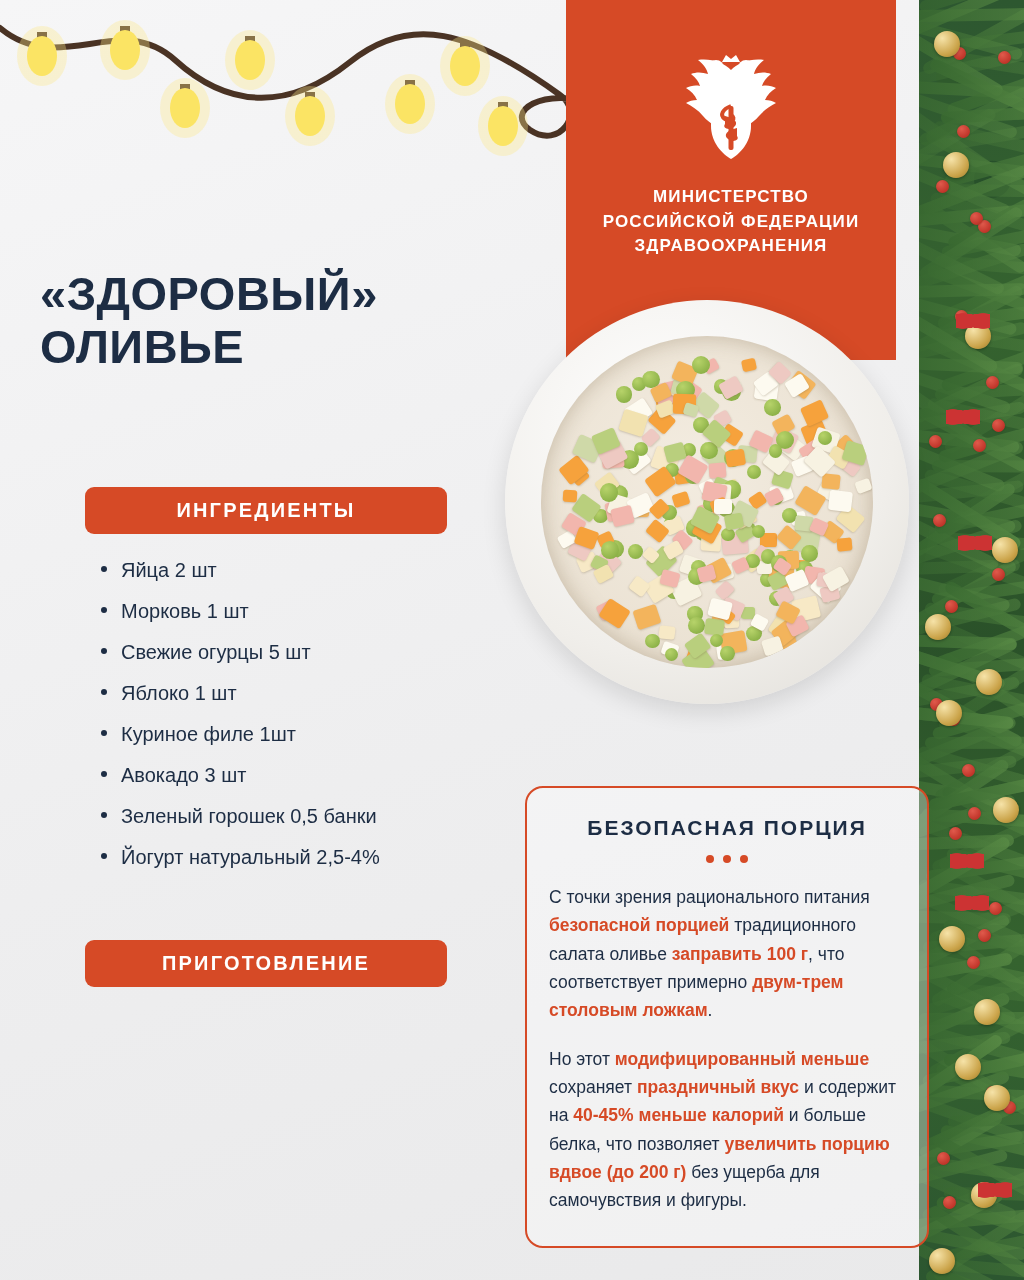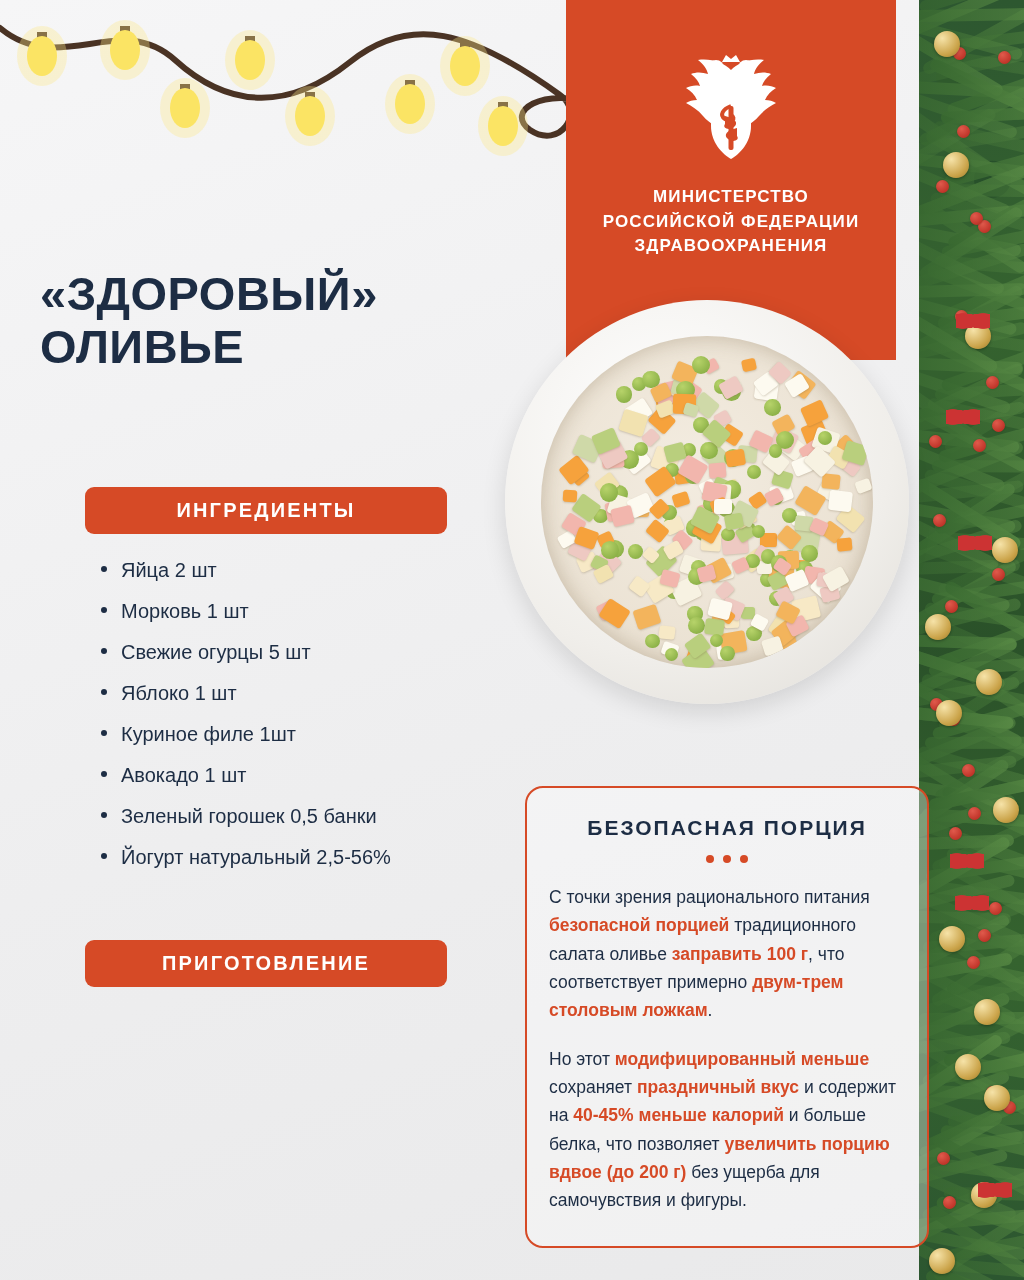--- a/index.html
+++ b/index.html
@@ -444,23 +444,23 @@
     <span class="l2">ОЛИВЬЕ</span>
   </h1>
 
   <div class="pill" id="pill-ingredients">ИНГРЕДИЕНТЫ</div>
   <ul class="ing-list" id="ing-list">
       <li>Яйца 2 шт</li>
       <li>Морковь 1 шт</li>
       <li>Свежие огурцы 5 шт</li>
       <li>Яблоко 1 шт</li>
       <li>Куриное филе 1шт</li>
-      <li>Авокадо 1 шт</li>
+      <li>Авокадо 3 шт</li>
       <li>Зеленый горошек 0,5 банки</li>
-      <li>Йогурт натуральный 2,5-56%</li>
+      <li>Йогурт натуральный 2,5-4%</li>
     </ul>
 
   <div class="pill" id="pill-cooking">ПРИГОТОВЛЕНИЕ</div>
 
   <div class="bowl-wrap">
     <div class="bowl"></div>
     <div class="salad" id="salad">
         <div class="pea" style="left: 52.3798px; top: 172.851px; width: 14.4639px; height: 14.4639px;"></div>
         <div class="pea" style="left: 64.649px; top: 203.782px; width: 18.2732px; height: 18.2732px;"></div>
         <div class="cube" style="left: 83.5516px; top: 114.097px; width: 23.3751px; height: 19.8688px; background: rgb(253, 250, 240); transform: rotate(-38.1076deg); box-shadow: rgba(120, 100, 70, 0.28) 0px 1px 2px;"></div>

